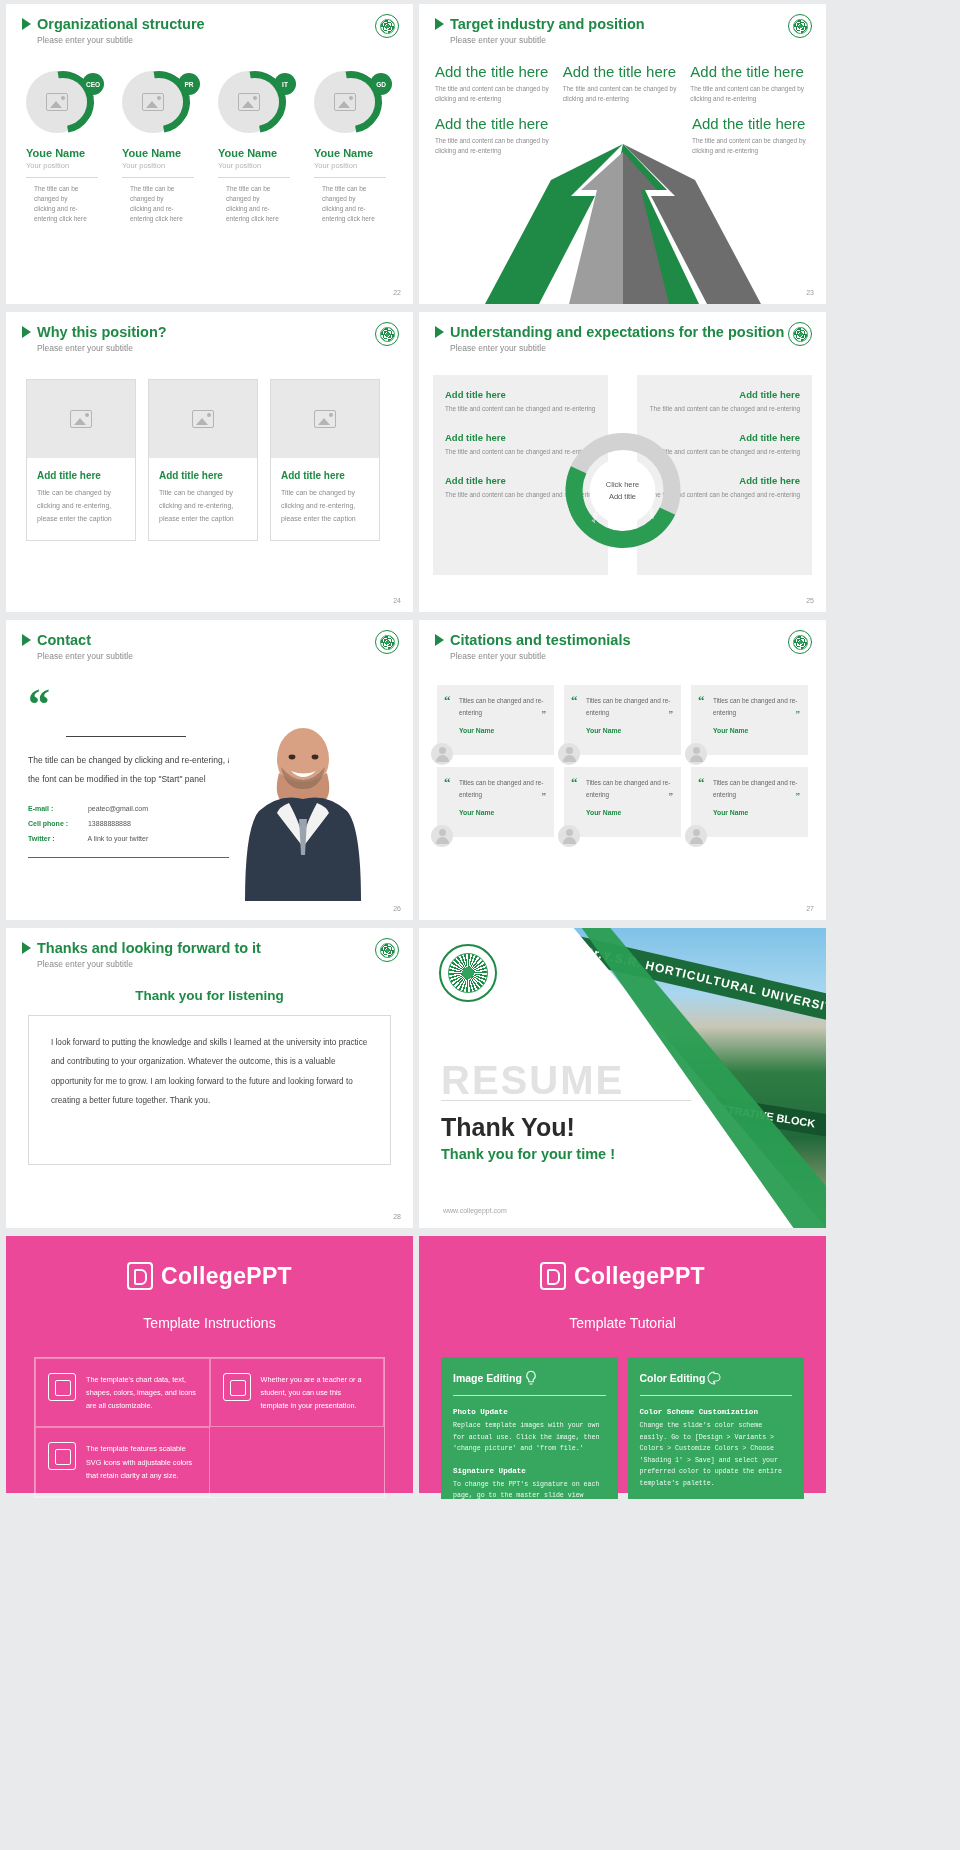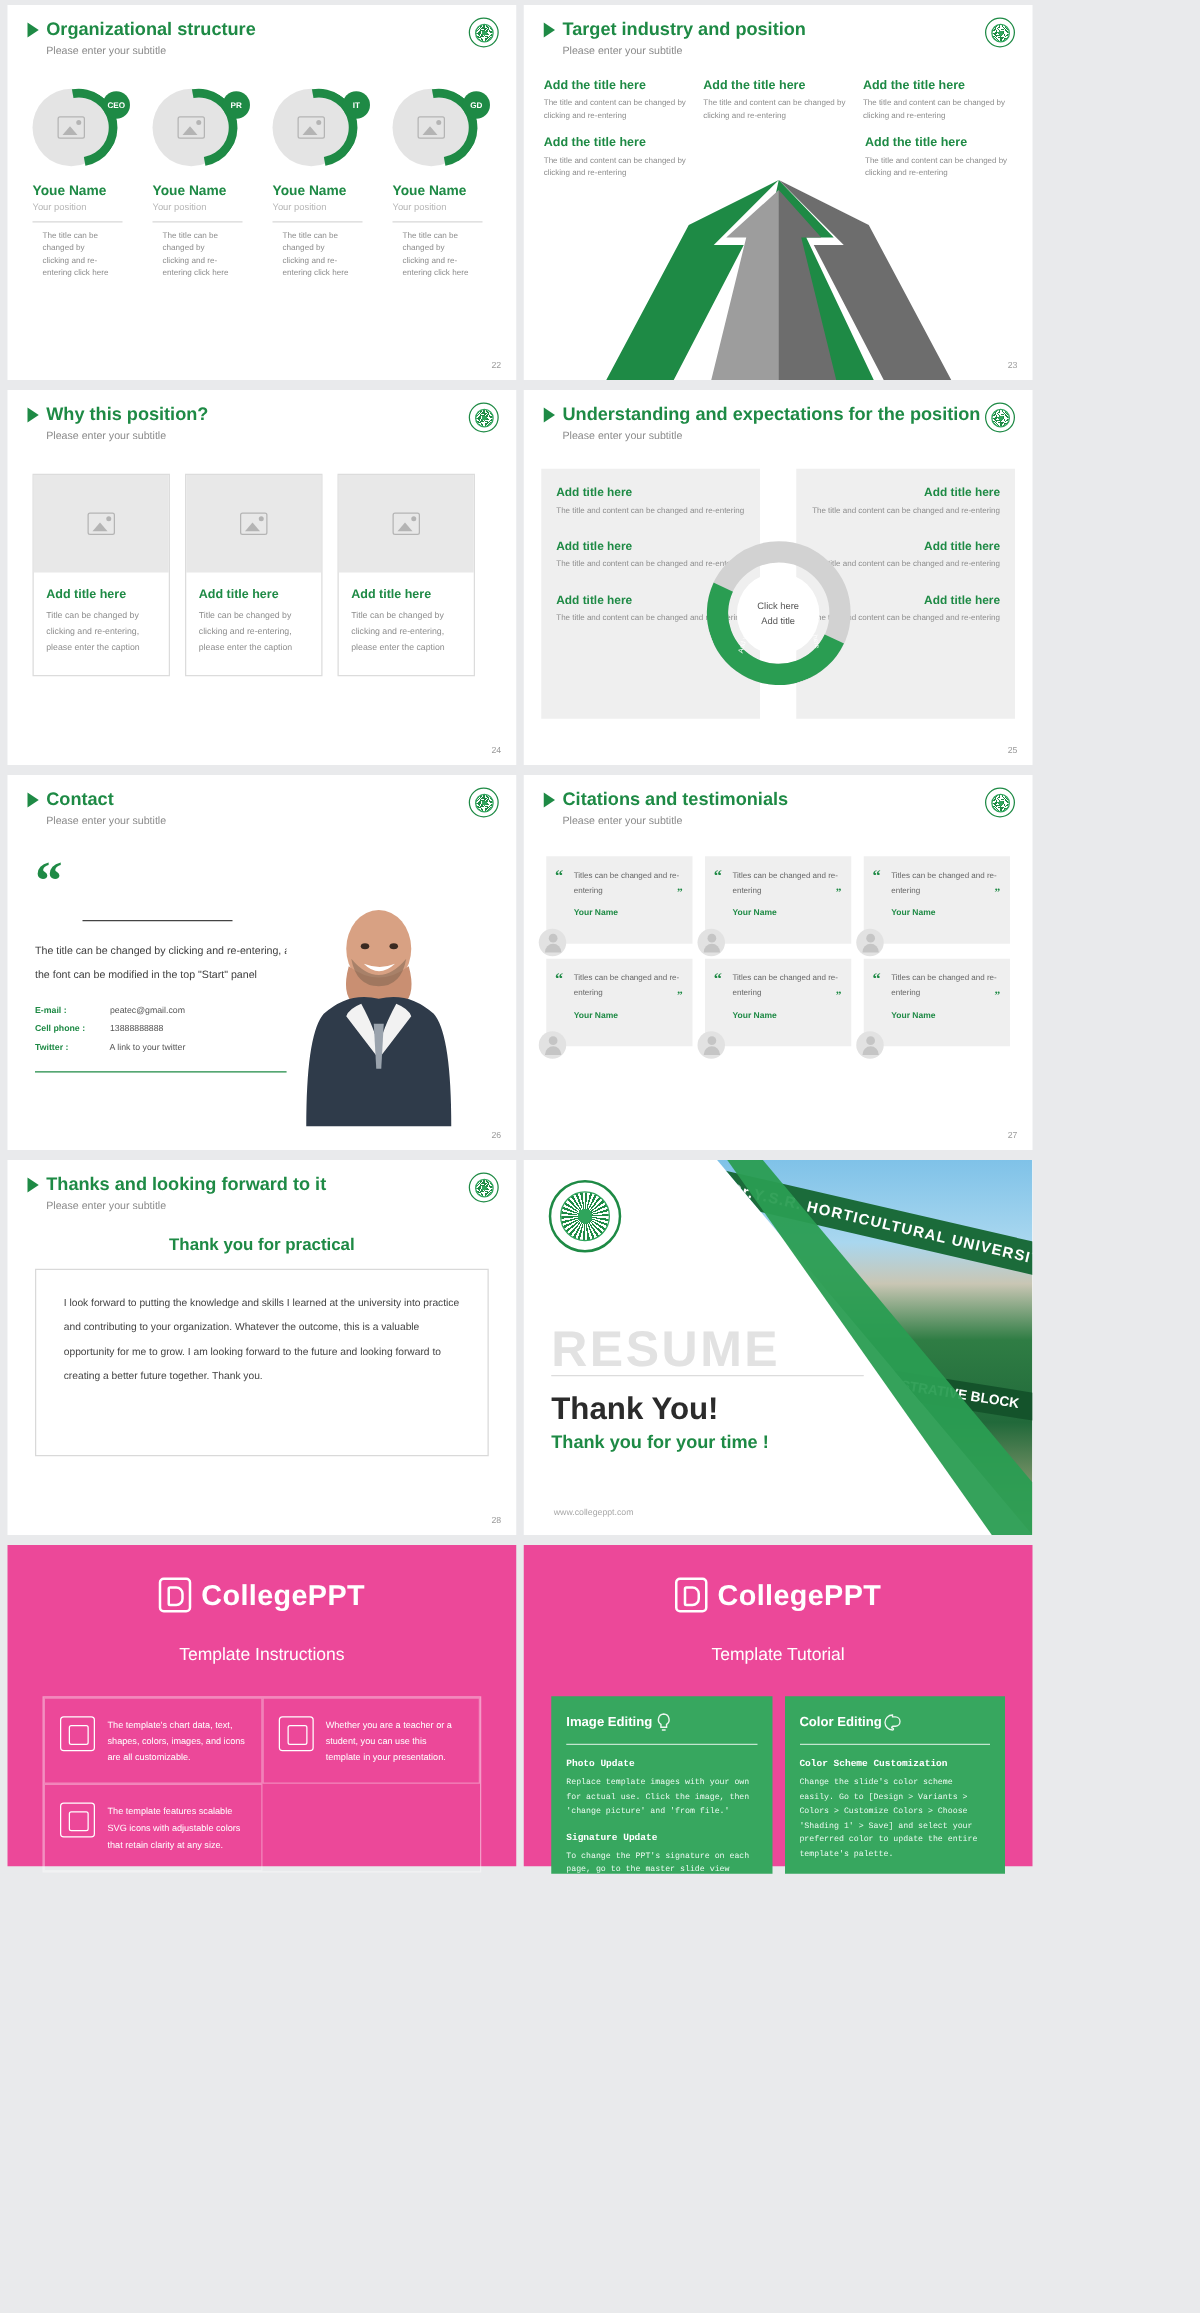--- a/index.html
+++ b/index.html
@@ -126,21 +126,21 @@
   .org-sep { width: 72px; height: 1px; background: #d8d8d8; margin: 7px 0 6px; }
   .org-desc { font-size: 6.5px; color: #8d8d8d; line-height: 1.55; width: 56px; margin-left: 8px; }
   
   .ti-grid {
     display: grid;
     grid-template-columns: 1fr 1fr 1fr;
     gap: 8px;
     padding: 18px 16px 0 16px;
   }
   .ti-box { width: 118px; }
-  .ti-t { color: #1e8a45; font-weight: bold; font-size: 10px; }
+  .ti-t { color: #1e8a45; font-weight: normal; font-size: 15px; }
   .ti-d { font-size: 6.4px; color: #8d8d8d; line-height: 1.6; margin-top: 4px; }
   .ti-mid {
     display: flex; justify-content: space-between;
     padding: 10px 16px 0 16px;
   }
   .arrow-stage {
     position: absolute;
     left: 0; right: 0; bottom: 0;
     height: 160px;
     overflow: hidden;
@@ -804,21 +804,21 @@
         <span class="tri"></span>
         <span class="title">Thanks and looking forward to it</span>
       </div>
       <div class="subtitle">Please enter your subtitle</div>
     </div>
     <div class="seal">
         <i></i>
       </div>
 
     <div class="thx-box">
-      <div class="thx-h">Thank you for practical</div>
+      <div class="thx-h">Thank you for listening</div>
       <div class="thx-p">I look forward to putting the knowledge and skills I learned at the university into practice and contributing to your organization. Whatever the outcome, this is a valuable opportunity for me to grow. I am looking forward to the future and looking forward to creating a better future together. Thank you.</div>
     </div>
     <div class="pgnum">28</div>
   </div>
 
   <div class="slide cover">
     <div class="cover-photo">
       <div class="cover-band">Dr.Y.S.R. HORTICULTURAL UNIVERSITY</div>
       <div class="cover-block">ADMINISTRATIVE BLOCK</div>
     </div>

